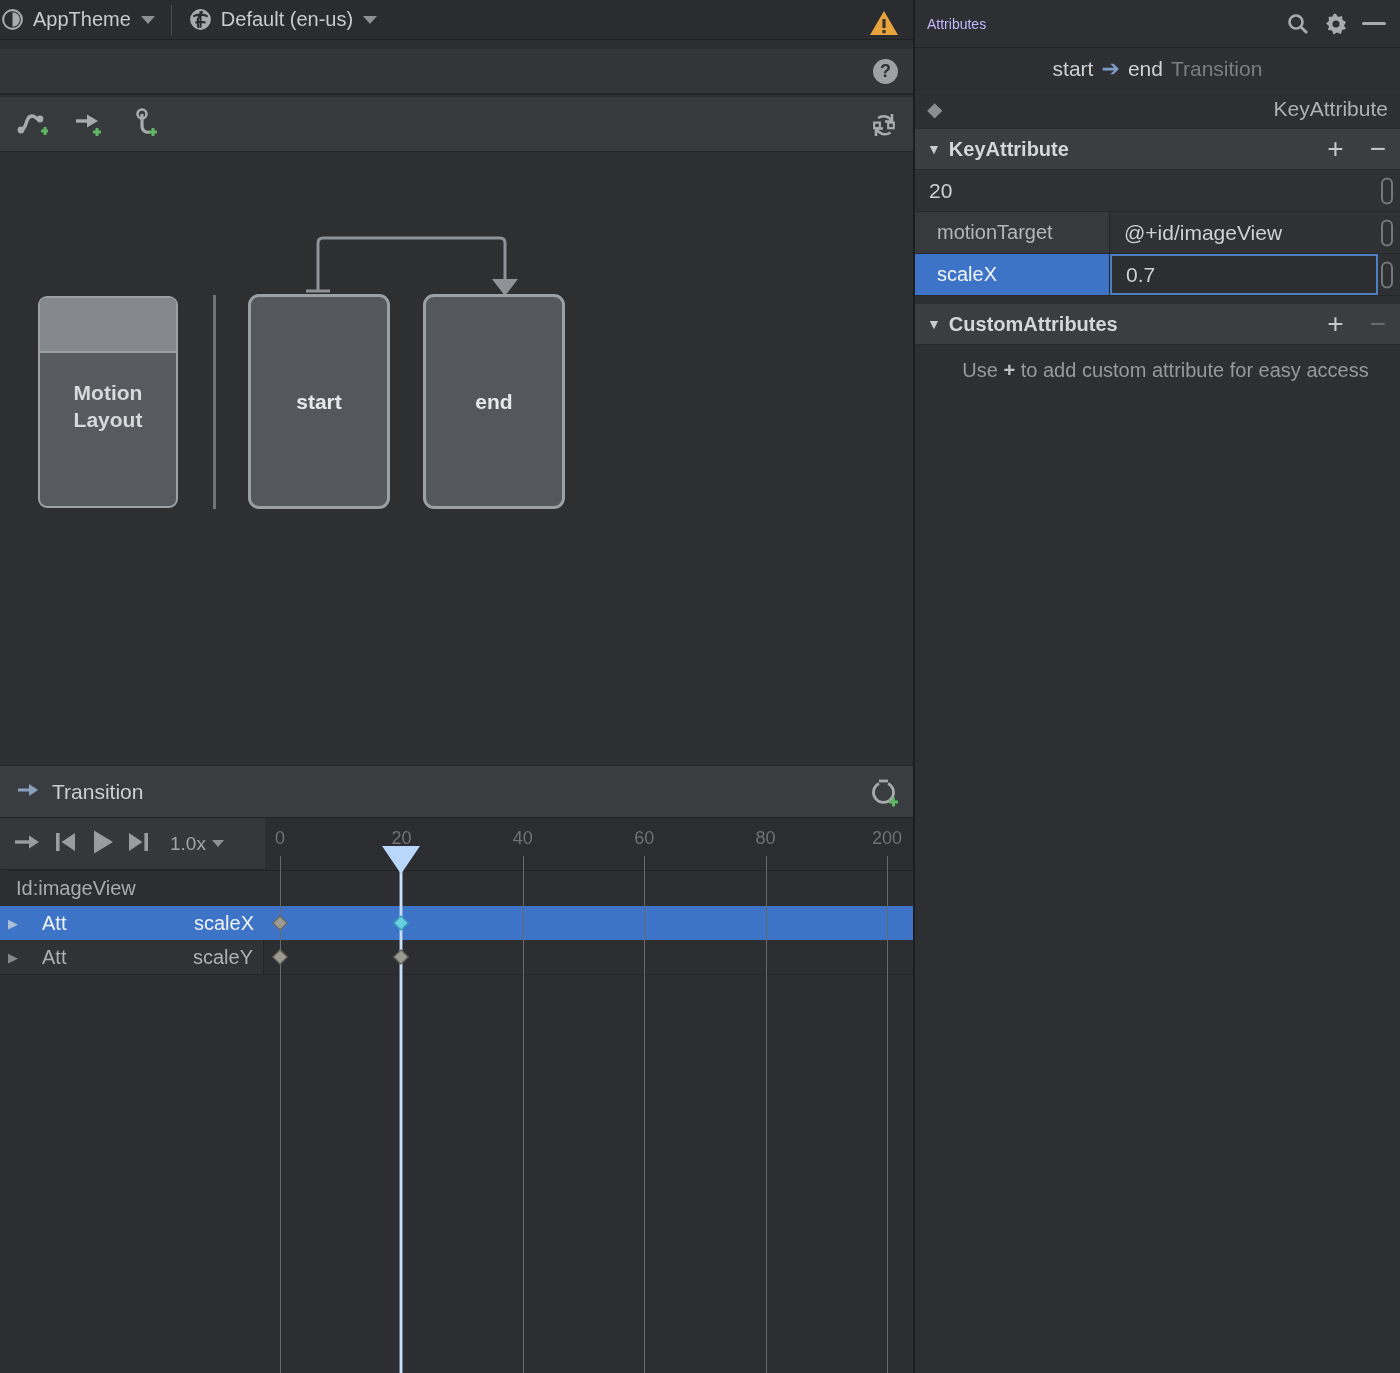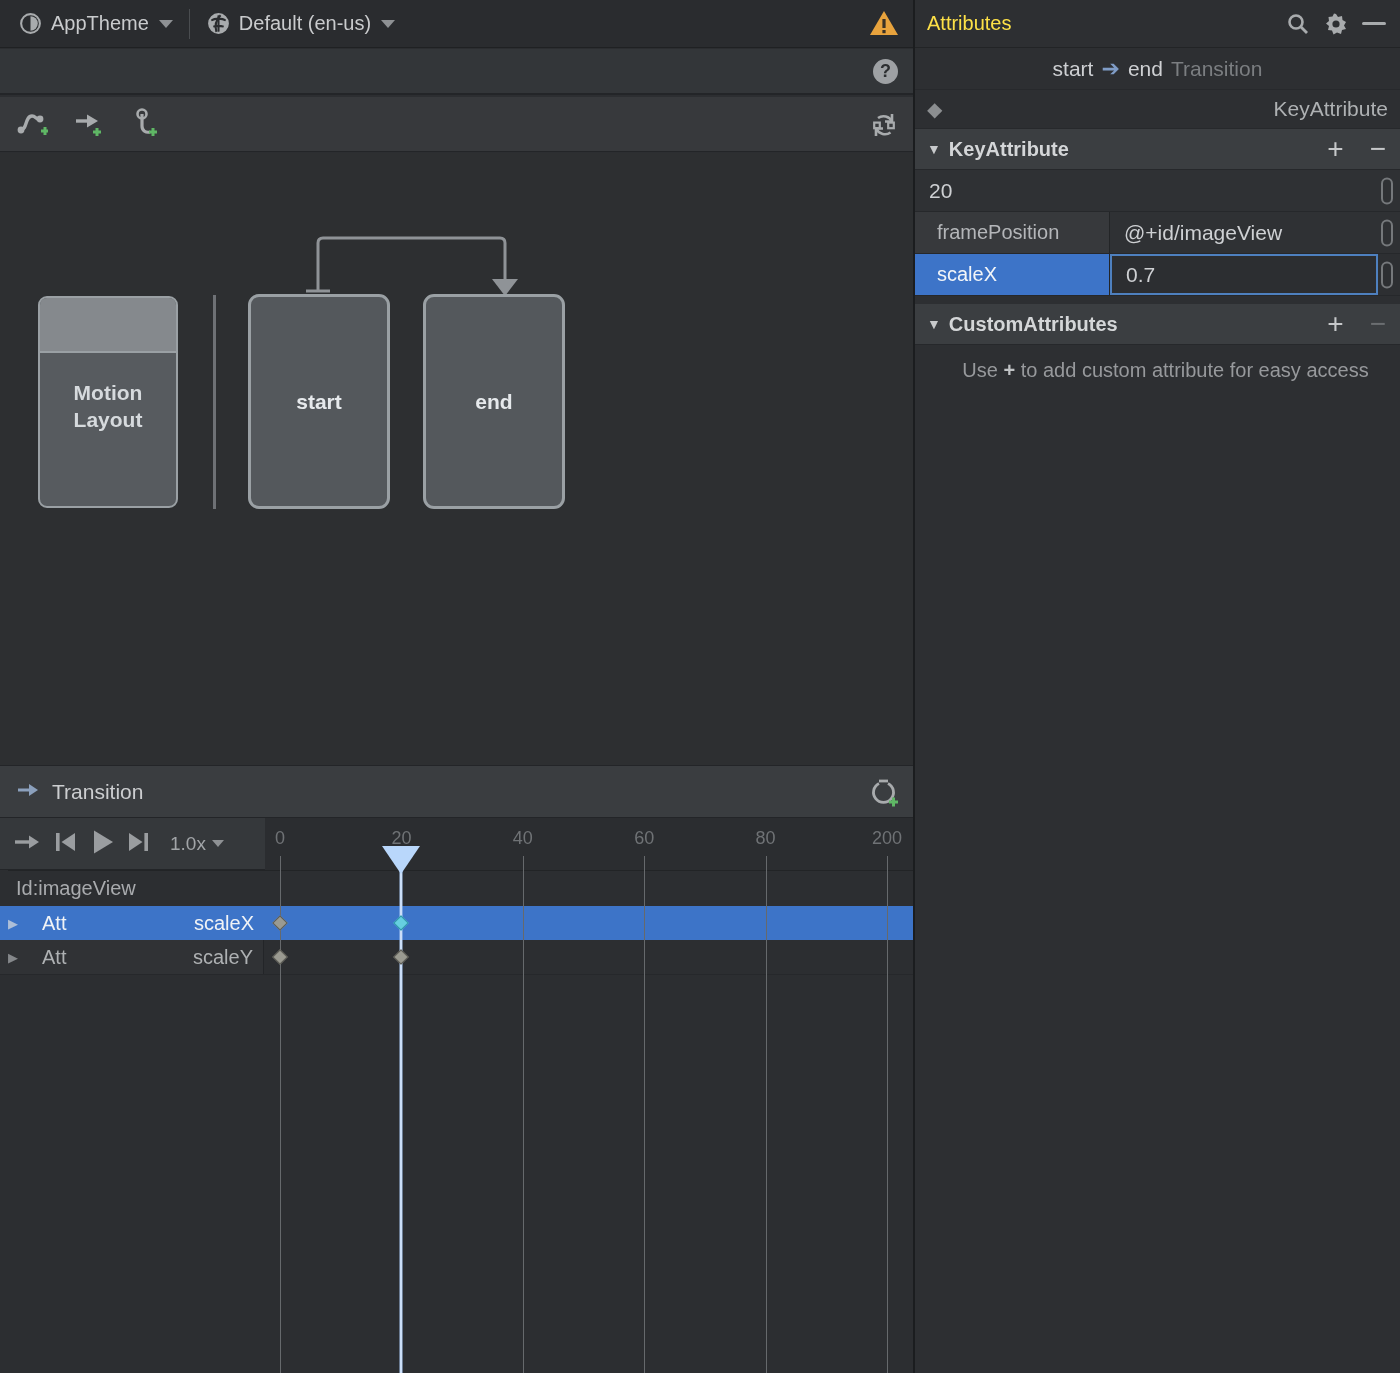--- a/index.html
+++ b/index.html
@@ -7,23 +7,23 @@
   body { font-family: "Liberation Sans", sans-serif; }
   #app {
     position: relative; width: 1400px; height: 1373px;
     background:#2c2e31; overflow:hidden; color:#c9cbcd;
   }
   
   .left-col { position:absolute; left:0; top:0; width:913px; height:1373px; }
   .v-split { position:absolute; left:913px; top:0; width:2px; height:1373px; background:#1b1d1f; }
 
   .topbar {
-    position:absolute; left:0; top:0; width:913px; height:48px;
+    position:absolute; left:0; top:0; width:913px; height:40px;
     background:#2a2c2f; border-bottom:1px solid #1f2123;
-    display:flex; align-items:center; padding-left:18px;
+    display:flex; align-items:center; 
   }
   .topbar .label { font-size:20px; color:#c9cbcd; margin:0 6px 0 8px; }
   .chev { width:0;height:0;border-left:7px solid transparent;border-right:7px solid transparent;border-top:8px solid #8e9194; margin-left:4px;}
   .tb-divider { width:1px; height:30px; background:#4a4d50; margin:0 16px; }
   .warn { position:absolute; right:14px; top:9px; }
 
   .band2 {
     position:absolute; left:0; top:49px; width:913px; height:46px;
     background:#333639; border-bottom:2px solid #232528;
   }
@@ -98,21 +98,21 @@
   .grid-layer { position:absolute; left:0; top:856px; width:913px; height:517px; pointer-events:none; z-index:4; }
   .grid-line { position:absolute; top:0; bottom:0; width:1px; background:#66696c; }
   .playhead-line { position:absolute; top:848px; height:525px; width:3px; background:#a9c9f5; z-index:5; transform:translateX(-50%); }
   .playhead-line::after { content:""; position:absolute; left:1px; top:0; bottom:0; width:1px; background:#eef4fc; }
   .playhead-tri { position:absolute; top:846px; width:0; height:0; z-index:7; transform:translateX(-50%);
     border-left:19px solid transparent; border-right:19px solid transparent; border-top:28px solid #b9d7fb; }
 
   
   .attr-panel { position:absolute; left:915px; top:0; width:485px; height:1373px; background:#2d2f32; }
   .ap-header { height:48px; border-bottom:1px solid #222426; display:flex; align-items:center; padding:0 14px 0 12px; }
-  .ap-title { font-size:20px; color:#fde047; }
+  .ap-title { font-size:14px; color:#c4b5fd; }
   .ap-header .spacer { flex:1; }
   .icon-btn { margin-left:14px; display:flex; align-items:center; }
   .minus-btn { width:24px; height:3px; background:#a8abad; border-radius:2px; }
 
   .trans-title { height:42px; display:flex; align-items:center; justify-content:center; font-size:21px; gap:8px;
     border-bottom:1px solid #27292c;}
   .tt-strong { color:#ced0d3; }
   .tt-dim { color:#7b7e81; }
   .tt-arrow { color:#7f9cc6; font-size:22px; }
 
@@ -373,21 +373,21 @@
       <span class="sh-label">KeyAttribute</span>
       <span class="sh-btn">+</span>
       <span class="sh-btn">−</span>
     </div>
 
     <div class="attr-row">
       <div class="ar-value">20</div>
       <span class="ar-pill"></span>
     </div>
     <div class="attr-row">
-      <div class="ar-name">framePosition</div>
+      <div class="ar-name">motionTarget</div>
       <div class="ar-value">@+id/imageView</div>
       <span class="ar-pill"></span>
     </div>
     <div class="attr-row selected">
       <div class="ar-name">scaleX</div>
       <div class="ar-value">0.7</div>
       <span class="ar-pill"></span>
     </div>
 
     <div class="custom-gap"></div>

